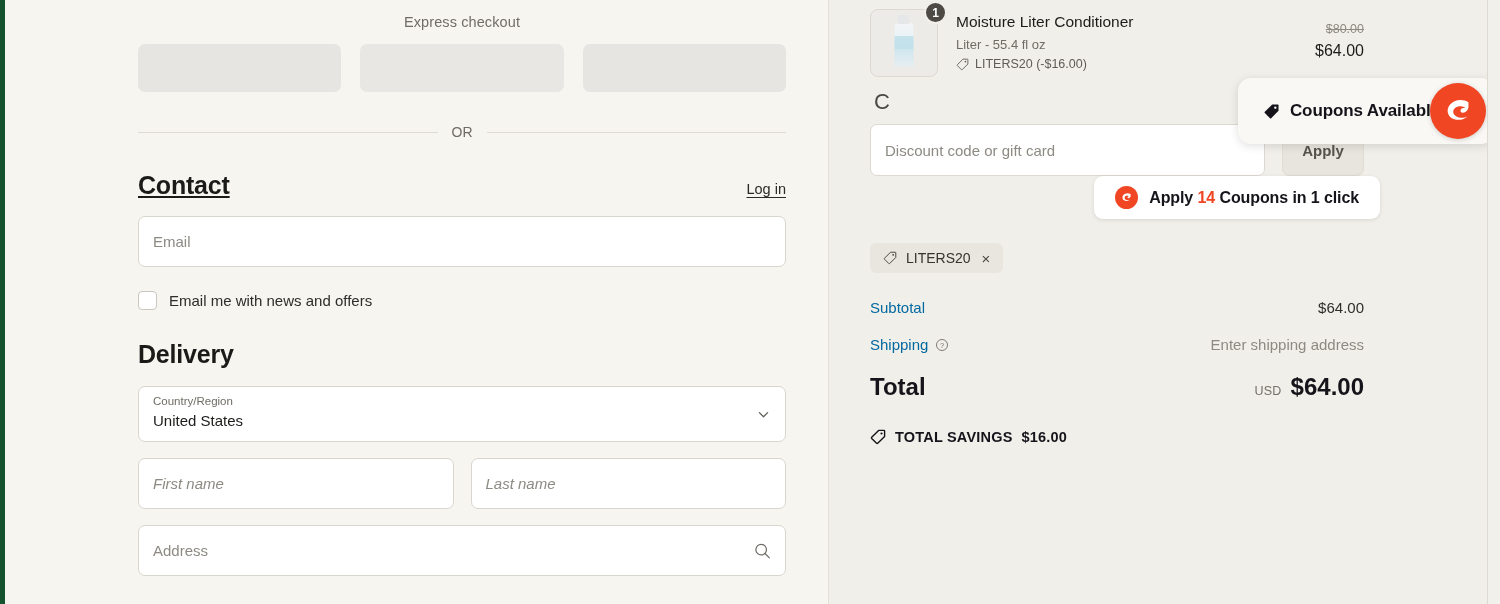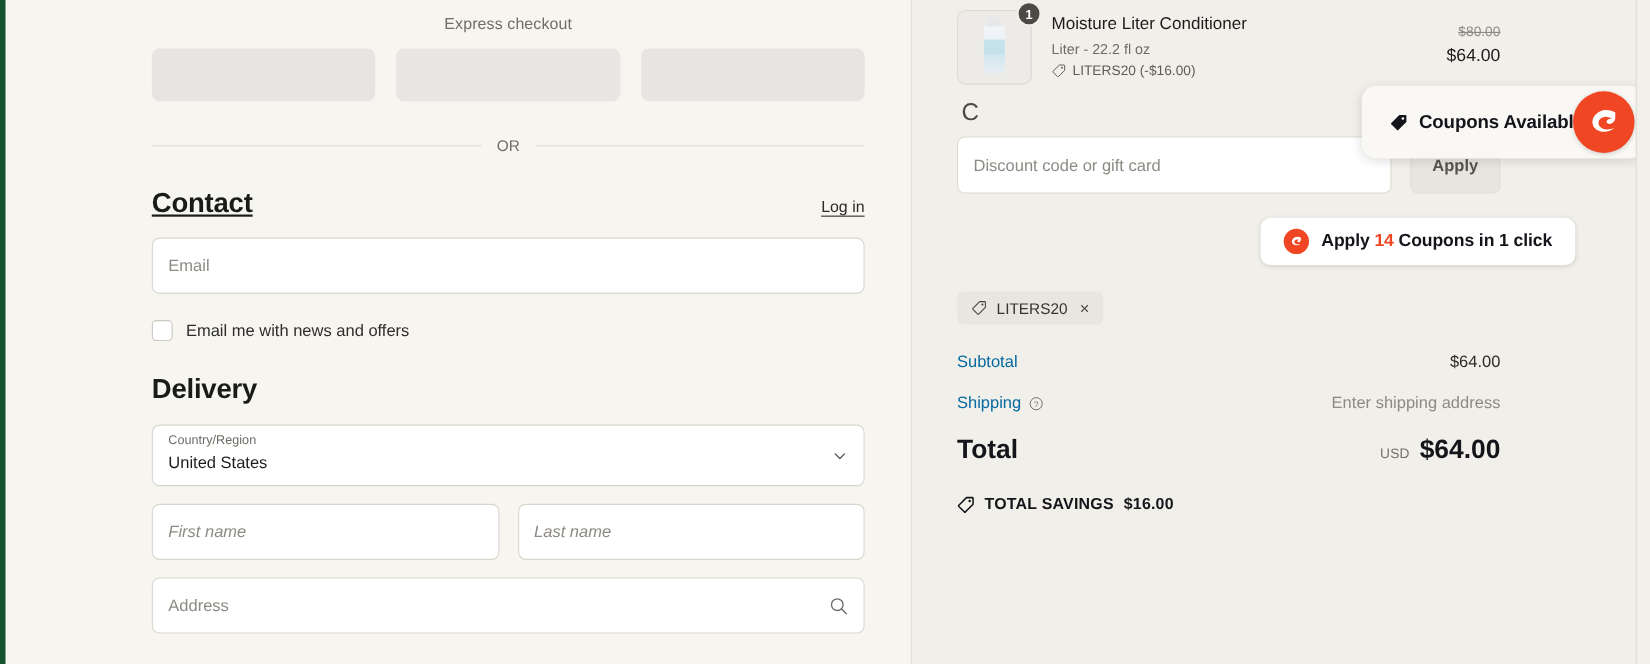--- a/index.html
+++ b/index.html
@@ -348,22 +348,21 @@
     font-weight: 700;
     display: flex;
     align-items: center;
     justify-content: center;
     cursor: pointer;
   }
 
   .oneclick-wrap {
     display: flex;
     justify-content: flex-end;
-    padding-right: 68px;
-    margin-top: 22px;
+    padding-right: 120px;
   }
   .oneclick-btn {
     background: #fff;
     border-radius: 9px;
     box-shadow: 0 1px 4px rgba(0,0,0,.10);
     height: 43px;
     display: flex;
     align-items: center;
     gap: 11px;
     padding: 0 21px;
@@ -578,21 +577,21 @@
       <div class="cart-row">
         <div class="thumb-wrap">
           <div class="thumb">
             <div class="bottle"></div>
           </div>
           <div class="qty-badge">1</div>
         </div>
 
         <div class="item-info">
           <div class="item-name">Moisture Liter Conditioner</div>
-          <div class="item-variant">Liter - 22.2 fl oz</div>
+          <div class="item-variant">Liter - 55.4 fl oz</div>
           <div class="item-discount">
             <svg width="13" height="13" viewBox="0 0 16 16">
               <path d="M8.6 1.4 H14 a.6.6 0 0 1 .6.6 V7.4 L7.7 14.3 a.8.8 0 0 1-1.1 0 L1.7 9.4 a.8.8 0 0 1 0-1.1 Z" fill="none" stroke="#5f5c56" stroke-width="1.1" stroke-linejoin="round"></path>
               <circle cx="11.6" cy="4.4" r="1.05" fill="#5f5c56"></circle>
             </svg>
             <span>LITERS20 (-$16.00)</span>
           </div>
         </div>
 
         <div class="item-prices">

